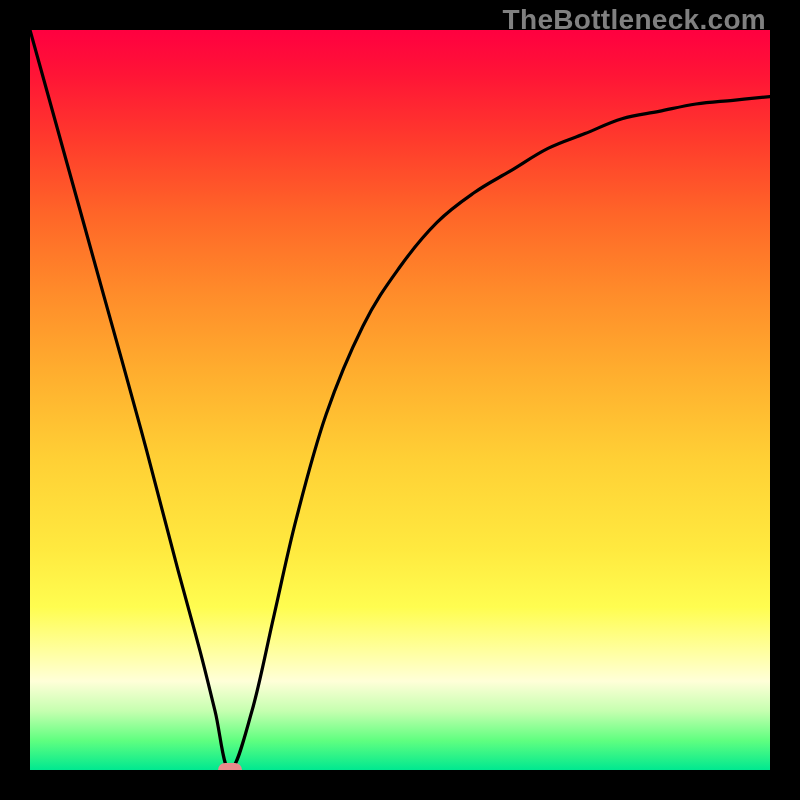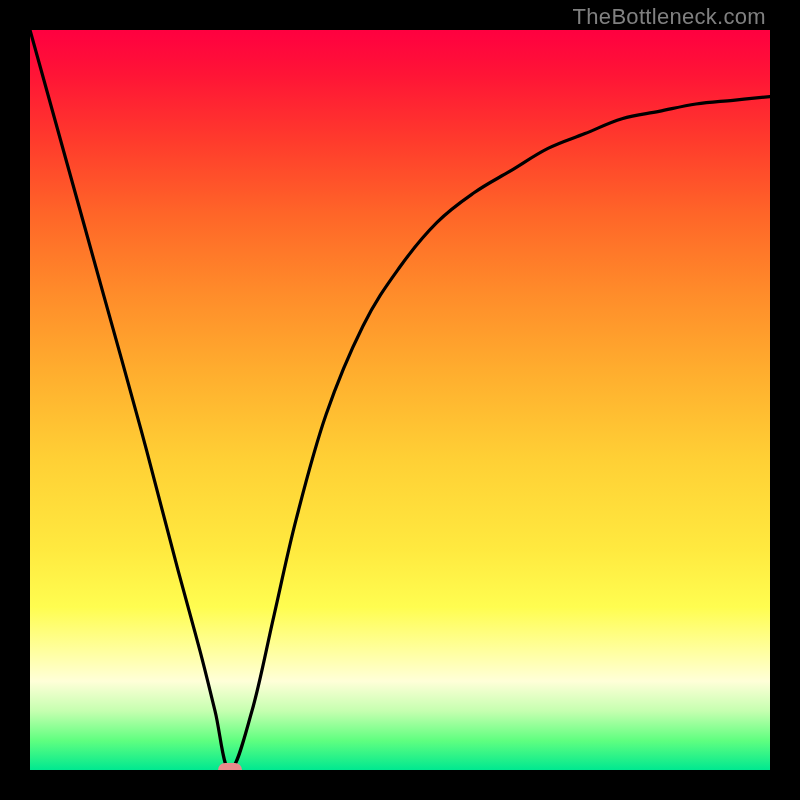--- a/index.html
+++ b/index.html
@@ -40,23 +40,23 @@
       #60ff80 96%,
       #00e890 100%
     );
     overflow: hidden;
   }
   .watermark {
     position: absolute;
     top: 4px;
     right: 34px;
     color: #808080;
-    font-size: 22px;
+    font-size: 28px;
     letter-spacing: 0.3px;
-    font-weight: 400;
+    font-weight: 700;
     user-select: none;
   }
   svg.curve {
     position: absolute;
     left: 0;
     top: 0;
     width: 740px;
     height: 740px;
   }
   .curve path {

